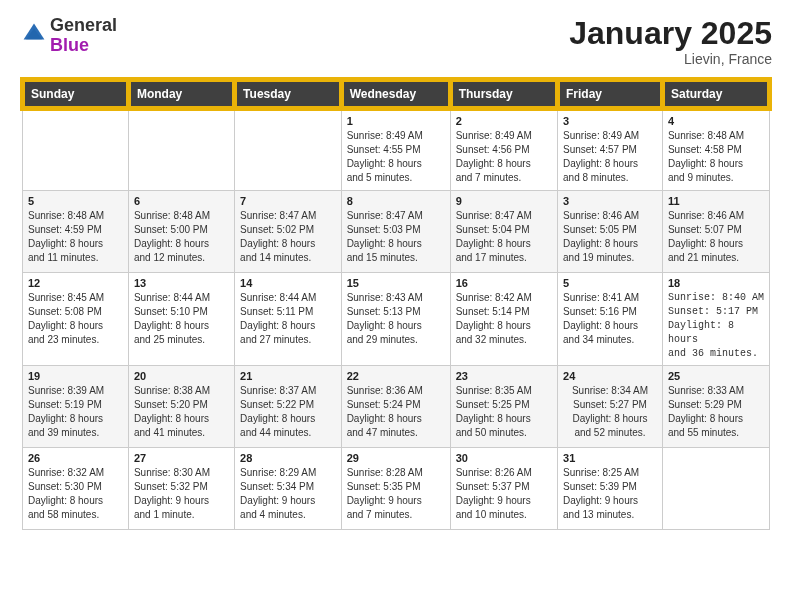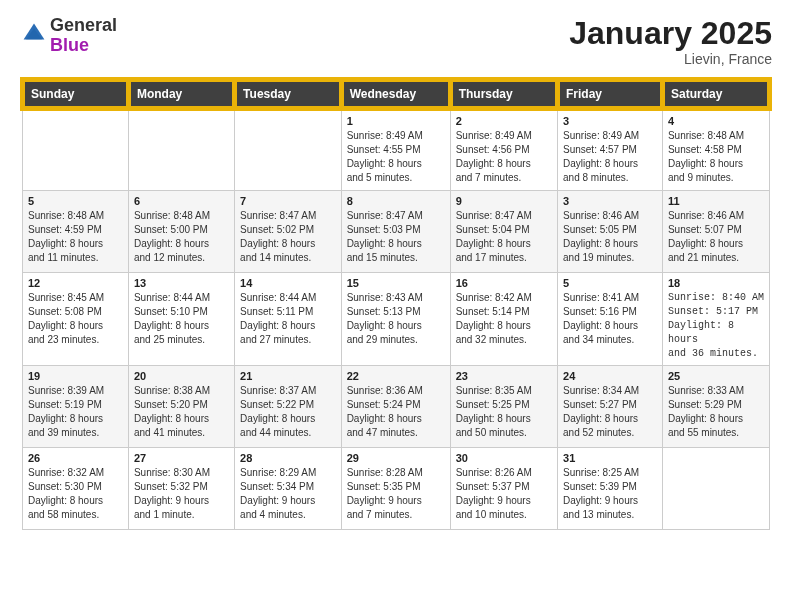--- a/index.html
+++ b/index.html
@@ -298,21 +298,21 @@
           </td>
           <td>
             <span class="day-num">23</span>
             <div class="day-info" style="white-space: pre-line;">Sunrise: 8:35 AM
 Sunset: 5:25 PM
 Daylight: 8 hours
 and 50 minutes.</div>
           </td>
           <td>
             <span class="day-num">24</span>
-            <div class="day-info" style="white-space: pre-line;">Sunrise: 8:34 AM
+            <div class="day-info" style="white-space: pre-line; text-align: center;">Sunrise: 8:34 AM
 Sunset: 5:27 PM
 Daylight: 8 hours
 and 52 minutes.</div>
           </td>
           <td>
             <span class="day-num">25</span>
             <div class="day-info" style="white-space: pre-line;">Sunrise: 8:33 AM
 Sunset: 5:29 PM
 Daylight: 8 hours
 and 55 minutes.</div>

